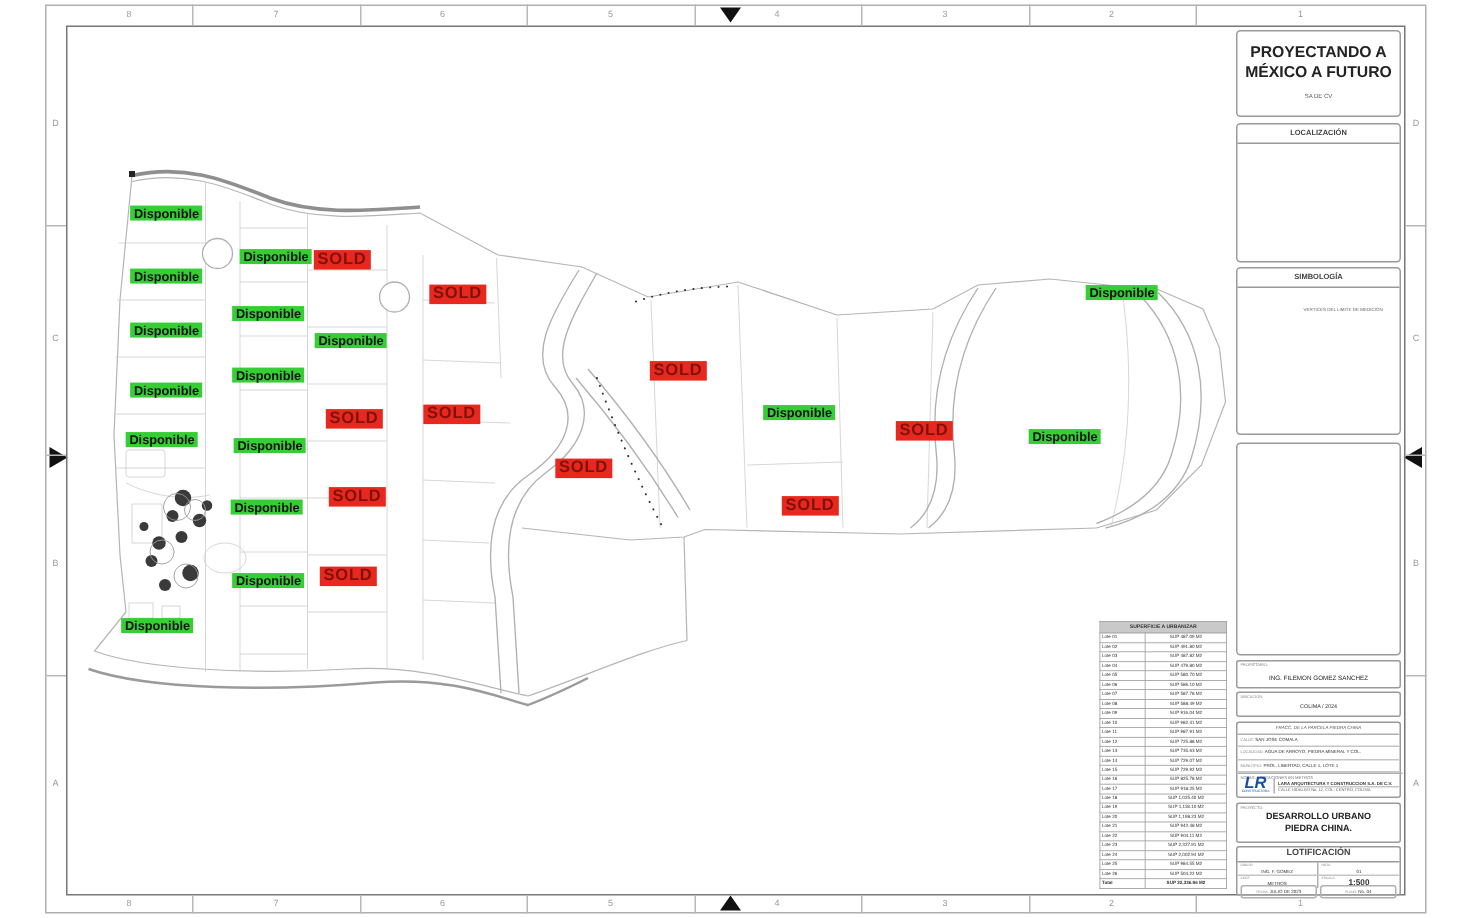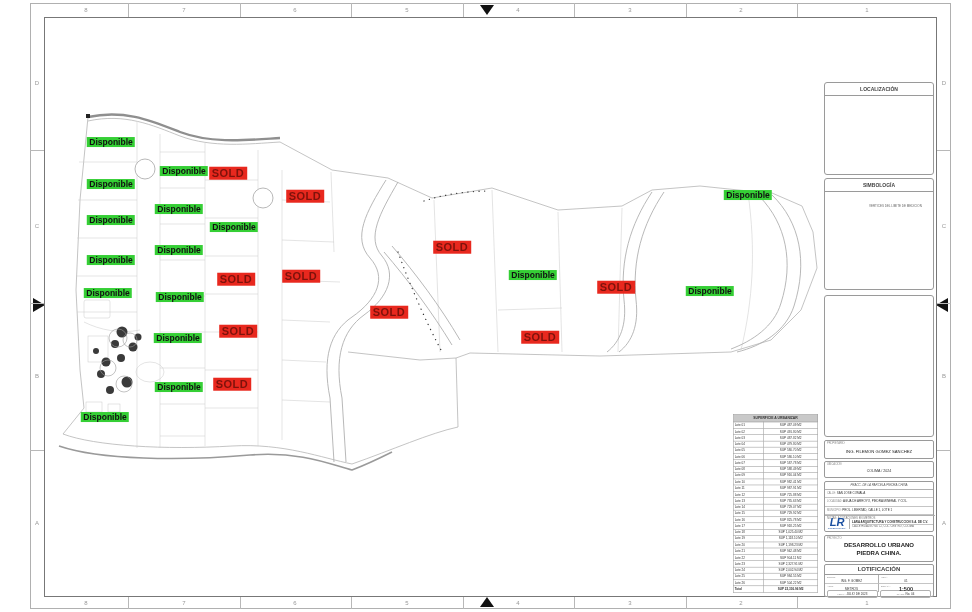--- a/index.html
+++ b/index.html
@@ -364,20 +364,27 @@
             </tr>
             <tr class="total">
               <td class="lot">Total</td>
               <td class="sup">SUP 22,336.96 M2</td>
             </tr>
           </tbody>
       </table>
     </div>
   </div>
 
+  <div class="box" style="left:824px;top:20px;width:110px;height:58px;">
+    <div style="text-align:center;padding-top:8px;font-weight:bold;font-size:10.5px;line-height:13px;color:#222;">
+      <div>PROYECTANDO A</div>
+      <div>MÉXICO A FUTURO</div>
+      <div style="font-size:4px;font-weight:normal;margin-top:2px;color:#555;">SA DE CV</div>
+    </div>
+  </div>
 
   <div class="box" style="left:824px;top:82px;width:110px;height:93px;">
     <div class="hdr" style="font-size:5px;line-height:12px;">LOCALIZACIÓN</div>
   </div>
 
   <div class="box" style="left:824px;top:178px;width:110px;height:112px;">
     <div class="hdr" style="font-size:5px;line-height:12px;">SIMBOLOGÍA</div>
     <div style="position:absolute;left:44px;top:25px;font-size:3px;color:#666;width:62px;">VERTICES DEL LIMITE DE MEDICION</div>
   </div>
 

